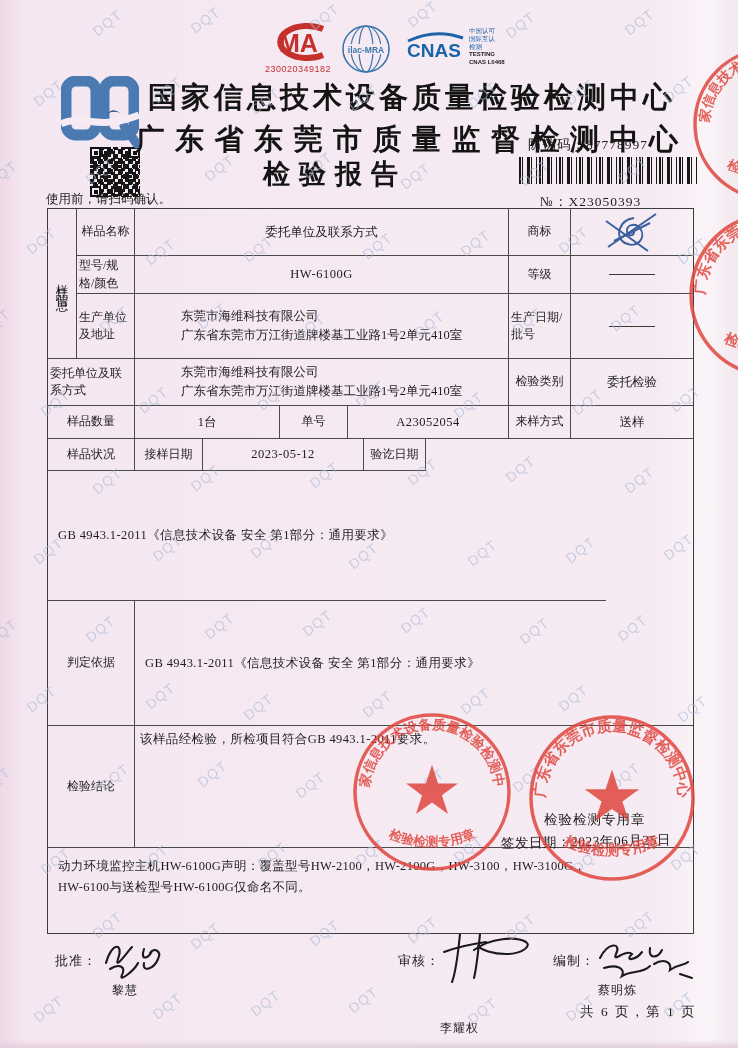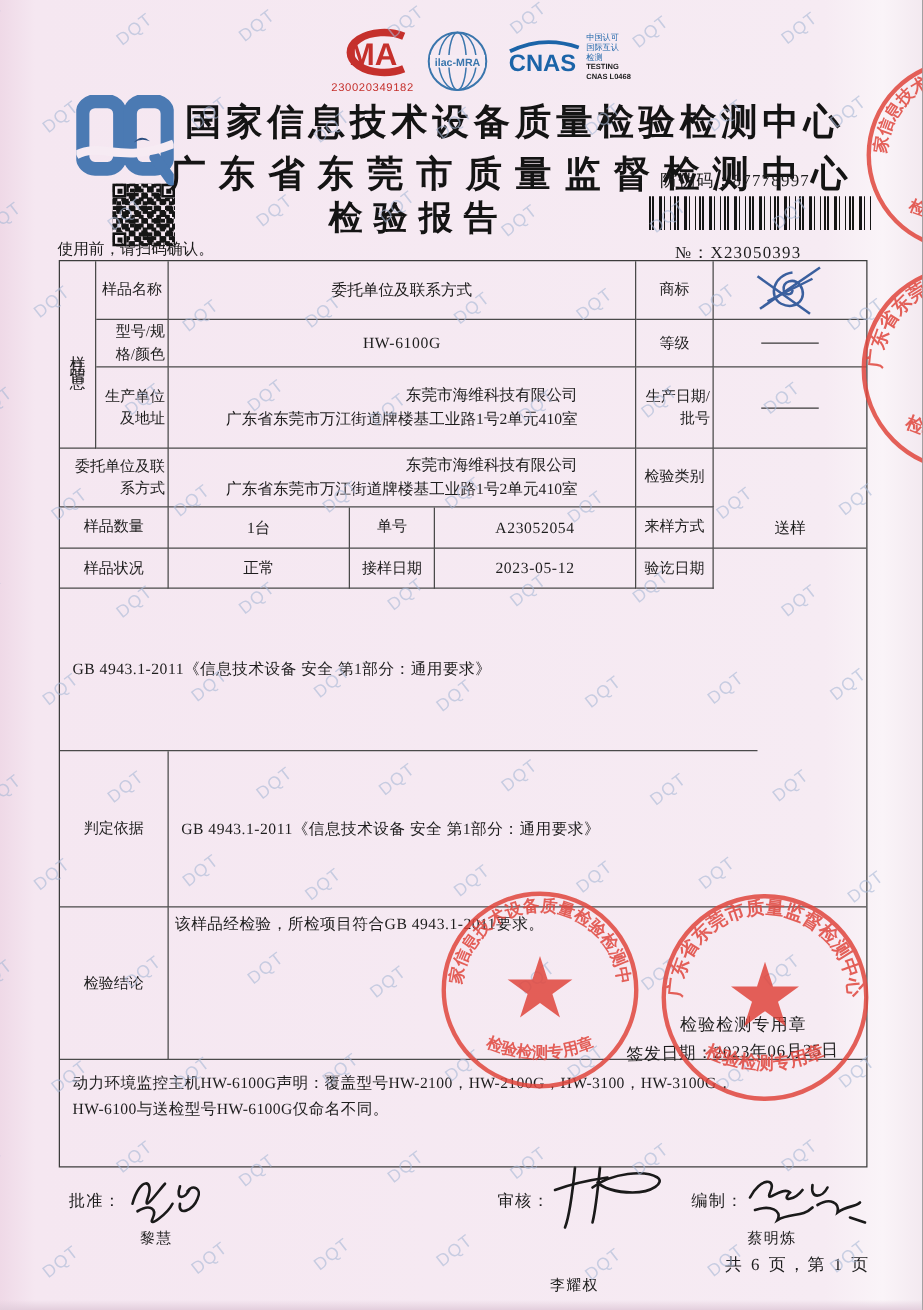--- a/index.html
+++ b/index.html
@@ -37,21 +37,21 @@
   .report-title{left:228px;top:156px;width:214px;text-align:center;font-size:27px;
     letter-spacing:9px;font-weight:bold;font-family:"Liberation Sans",sans-serif;color:#141414;}
   .barcode{left:519px;top:157px;width:178px;height:27px;position:absolute;
     background:repeating-linear-gradient(90deg,#161616 0 2px,transparent 2px 3px,#161616 3px 4px,transparent 4px 8px,#161616 8px 11px,transparent 11px 12px,#161616 12px 13px,transparent 13px 17px,#161616 17px 18px,transparent 18px 20px);}
   .report-no{left:540px;top:193px;font-size:13.5px;letter-spacing:1px;}
   
   .rtable{position:absolute;left:47px;top:208px;width:645px;z-index:2;
     border:1.5px solid #3c3c3c;box-sizing:content-box;font-size:12.5px;}
   .row{display:flex;}
   .cell{box-sizing:border-box;border-right:1px solid #4a4a4a;border-bottom:1px solid #4a4a4a;
-    display:flex;align-items:center;justify-content:center;text-align:right;line-height:1.45;padding:1px 2px;}
+    display:flex;align-items:center;justify-content:center;text-align:left;line-height:1.45;padding:1px 2px;}
   .cell.last{border-right:none;}
   .lbl{font-size:12px;}
   .vcell{width:29px;writing-mode:vertical-rl;letter-spacing:5px;font-size:12.5px;
     display:flex;align-items:center;justify-content:center;}
   .grp{display:flex;}
   .grp-rows{flex:1;}
   .left-val{justify-content:flex-start;text-align:left;padding-left:10px;letter-spacing:.4px;}
   .two-line{line-height:1.55;}
   .dash{display:inline-block;width:46px;border-top:1.5px solid #3a3a3a;}
   .mono-ish{letter-spacing:.5px;}
@@ -280,32 +280,32 @@
     </div>
     <div class="row" style="height:47px">
       <div class="cell lbl" style="width:87px">委托单位及联系方式</div>
       <div class="cell two-line" style="width:374px">
         <div>
             <div>东莞市海维科技有限公司</div>
             <div>广东省东莞市万江街道牌楼基工业路1号2单元410室</div>
           </div>
       </div>
       <div class="cell lbl" style="width:62px">检验类别</div>
+      <div class="cell last" style="width:122px">委托检验</div>
     </div>
     <div class="row" style="height:33px">
       <div class="cell lbl" style="width:87px">样品数量</div>
       <div class="cell" style="width:145px">1台</div>
       <div class="cell lbl" style="width:68px">单号</div>
       <div class="cell mono-ish" style="width:161px">A23052054</div>
       <div class="cell lbl" style="width:62px">来样方式</div>
       <div class="cell last" style="width:122px">送样</div>
     </div>
     <div class="row" style="height:32px">
       <div class="cell lbl" style="width:87px">样品状况</div>
-      <div class="cell" style="width:145px">正常</div>
       <div class="cell lbl" style="width:68px">接样日期</div>
       <div class="cell mono-ish" style="width:161px">2023-05-12</div>
       <div class="cell lbl" style="width:62px">验讫日期</div>
     </div>
     <div class="row" style="height:130px">
       <div class="cell last left-val" style="width:558px">GB 4943.1-2011《信息技术设备 安全 第1部分：通用要求》</div>
     </div>
     <div class="row" style="height:125px">
       <div class="cell lbl" style="width:87px">判定依据</div>
       <div class="cell last left-val" style="width:558px">GB 4943.1-2011《信息技术设备 安全 第1部分：通用要求》</div>

